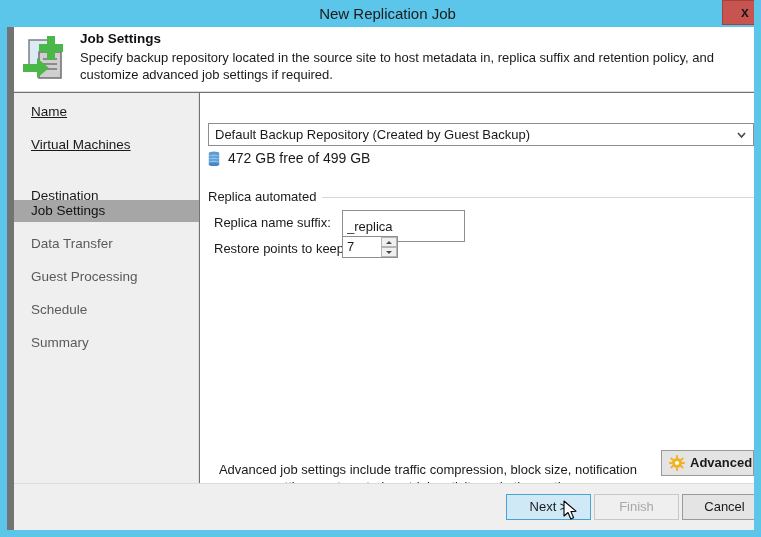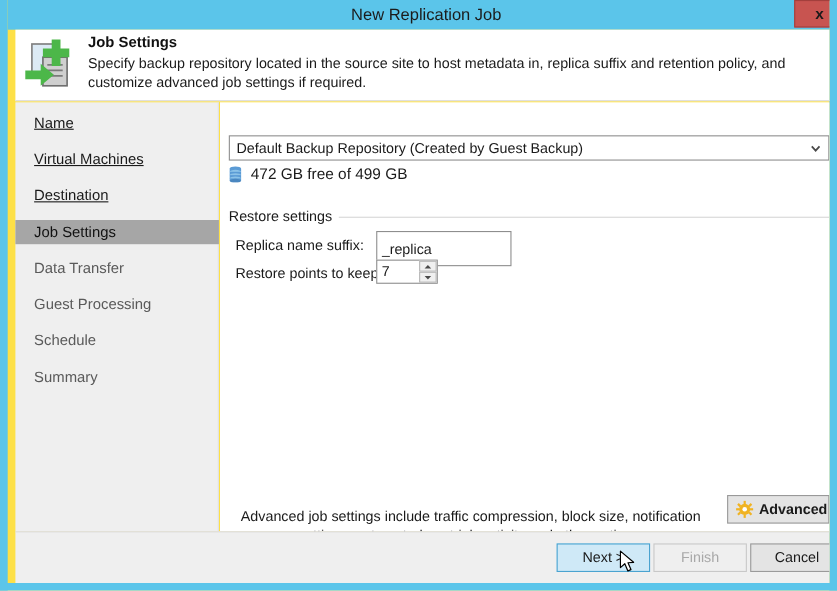--- a/index.html
+++ b/index.html
@@ -7,21 +7,21 @@
     margin: 0; padding: 0;
     width: 761px; height: 537px;
     overflow: hidden;
     background: #ffffff;
     font-family: "Liberation Sans", sans-serif;
   }
 
   #dialog {
     position: relative;
     width: 761px; height: 537px;
-    background: #fde047;
+    background: #737373;
     border: 7px solid #5bc5ea;
     border-top: none;
     overflow: hidden;
   }
 
   
   #titlebar {
     position: absolute;
     left: 0; top: 0;
     width: 761px; height: 27px;
@@ -336,21 +336,21 @@
         <polygon points="2,30 16,30 16,24 28,34 16,44 16,38 2,38" fill="#4cb749"></polygon>
       </svg>
     </div>
     <div id="header-title">Job Settings</div>
     <div id="header-desc">Specify backup repository located in the source site to host metadata in, replica suffix and retention policy, and customize advanced job settings if required.</div>
   </div>
 
   <div id="sidebar">
     <div class="side-item enabled" style="top:8px">Name</div>
     <div class="side-item enabled" style="top:41px">Virtual Machines</div>
-    <div class="side-item enabled" style="top:74px">Destination</div>
+    <div class="side-item enabled" style="top:92px">Destination</div>
     <div class="side-item selected" style="top:107px">Job Settings</div>
     <div class="side-item" style="top:140px">Data Transfer</div>
     <div class="side-item" style="top:173px">Guest Processing</div>
     <div class="side-item" style="top:206px">Schedule</div>
     <div class="side-item" style="top:239px">Summary</div>
   </div>
 
   <div id="content">
 
 
@@ -374,21 +374,21 @@
           <rect x="0.8" y="8.2" width="10.4" height="3" fill="#5b9bd5"></rect>
           <ellipse cx="6" cy="11.2" rx="5.2" ry="1.8" fill="#8cc2e8"></ellipse>
           <rect x="0.8" y="11.2" width="10.4" height="2.2" fill="#5b9bd5"></rect>
           <ellipse cx="6" cy="13.4" rx="5.2" ry="1.8" fill="#4a87c0"></ellipse>
         </svg>
       </div>
       <div id="repo-free-text">472 GB free of 499 GB</div>
     </div>
 
     <div id="group-rule"></div>
-    <div id="group-title">Restore settings</div>
+    <div id="group-title">Replica automated</div>
 
     <div class="field-label" id="suffix-label">Replica name suffix:</div>
     <input id="suffix-input" type="text" value="_replica" style="">
 
     <div class="field-label" id="points-label">Restore points to keep:</div>
     <div id="points-spinner">
       <input id="points-input" type="text" value="7" style="">
       <div class="spin-btn" id="spin-up">
         <span class="spin-arrow"></span>
       </div>

